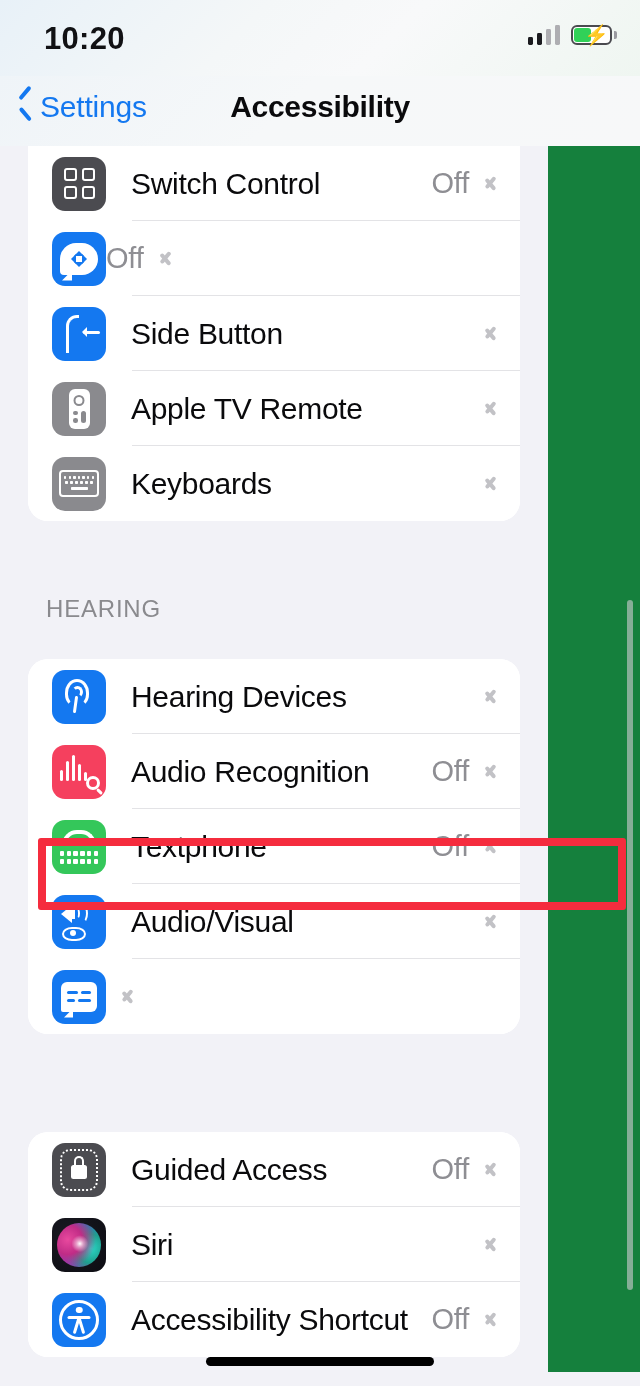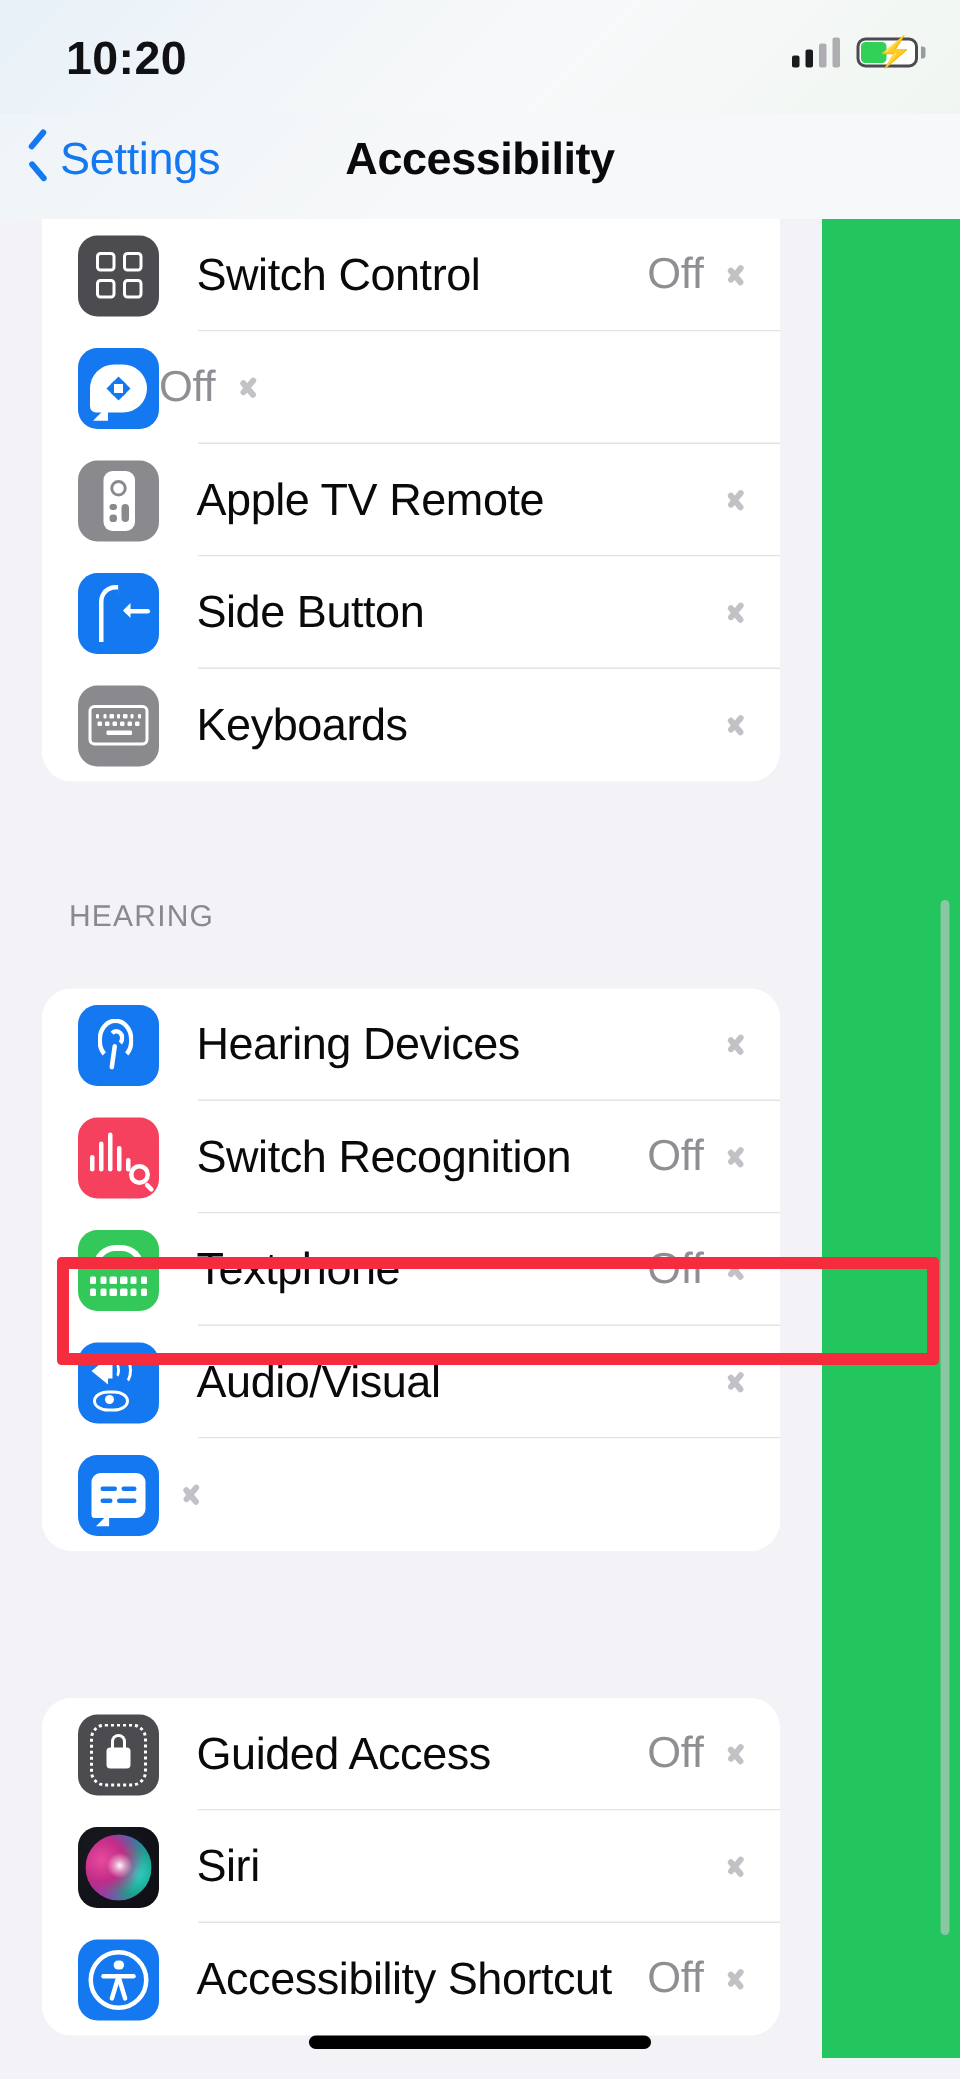--- a/index.html
+++ b/index.html
@@ -5,21 +5,21 @@
   * { margin:0; padding:0; box-sizing:border-box; }
   html, body {
     width:640px; height:1386px;
     font-family:"Liberation Sans", sans-serif;
     background:#F2F2F7;
     overflow:hidden;
   }
   #screen {
     position:relative;
     width:640px; height:1386px;
-    background:#22c55e;
+    background:#15803d;
     overflow:hidden;
   }
 
   
   .statusbar {
     position:absolute; top:0; left:0;
     width:640px; height:76px;
     background:linear-gradient(135deg,#E8F1F8 0%, #F4F7F8 38%, #F8F9FA 60%, #EFF6F1 100%);
     z-index:5;
   }
@@ -142,21 +142,21 @@
     width:13px; height:23px; position:relative; min-width:13px;
   }
   .chev::before, .chev::after {
     content:""; position:absolute; left:1px;
     width:14px; height:3.8px; border-radius:3px; background:#C2C2C6;
   }
   .chev::before { top:5px;  transform:rotate(50deg); transform-origin:left center; }
   .chev::after  { top:13.5px; transform:rotate(-50deg); transform-origin:left center; }
 
   .section-head {
-    font-size:20px; color:#8A8A8E;
+    font-size:24px; color:#8A8A8E;
     letter-spacing:0.8px;
     padding:0 0 0 46px;
     height:40px; display:flex; align-items:flex-end;
   }
   .gap-lg { height:62px; }
   .gap-head { height:36px; }
 
   
   .ic-switch { background:#4B4B50; }
   .ic-switch .g { display:grid; grid-template-columns:1fr 1fr; gap:5px; }
@@ -472,43 +472,43 @@
                 <span class="r"></span>
               </span>
             </span>
         </div>
         <div class="row-value">Off</div>
         <span class="chev"></span>
         <div class="sep"></div>
       </div>
 
       <div class="row">
+        <div class="ico ic-side">
+          <span class="side-art">
+              <span class="edge"></span>
+              <span class="ar"></span>
+              <span class="ah"></span>
+            </span>
+        </div>
+        <div class="row-label">Side Button</div>
+        <div class="row-value"></div>
+        <span class="chev"></span>
+        <div class="sep"></div>
+      </div>
+
+      <div class="row">
         <div class="ico ic-tv">
           <span class="remote">
               <span class="ring"></span>
               <span class="d1"></span>
               <span class="d2"></span>
               <span class="bar"></span>
             </span>
         </div>
         <div class="row-label">Apple TV Remote</div>
-        <div class="row-value"></div>
-        <span class="chev"></span>
-        <div class="sep"></div>
-      </div>
-
-      <div class="row">
-        <div class="ico ic-side">
-          <span class="side-art">
-              <span class="edge"></span>
-              <span class="ar"></span>
-              <span class="ah"></span>
-            </span>
-        </div>
-        <div class="row-label">Side Button</div>
         <div class="row-value"></div>
         <span class="chev"></span>
         <div class="sep"></div>
       </div>
 
       <div class="row">
         <div class="ico ic-kb">
           <span class="kb">
             <span class="kr">
                 <i></i>
@@ -565,21 +565,21 @@
           <span class="wave">
               <i></i>
               <i></i>
               <i></i>
               <i></i>
               <i></i>
               <span class="mag"></span>
               <span class="mh"></span>
             </span>
         </div>
-        <div class="row-label">Switch Recognition</div>
+        <div class="row-label">Audio Recognition</div>
         <div class="row-value">Off</div>
         <span class="chev"></span>
         <div class="sep"></div>
       </div>
 
       <div class="row">
         <div class="ico ic-tty">
           <span class="tty">
             <span class="hs"></span>
             <span class="pad">

